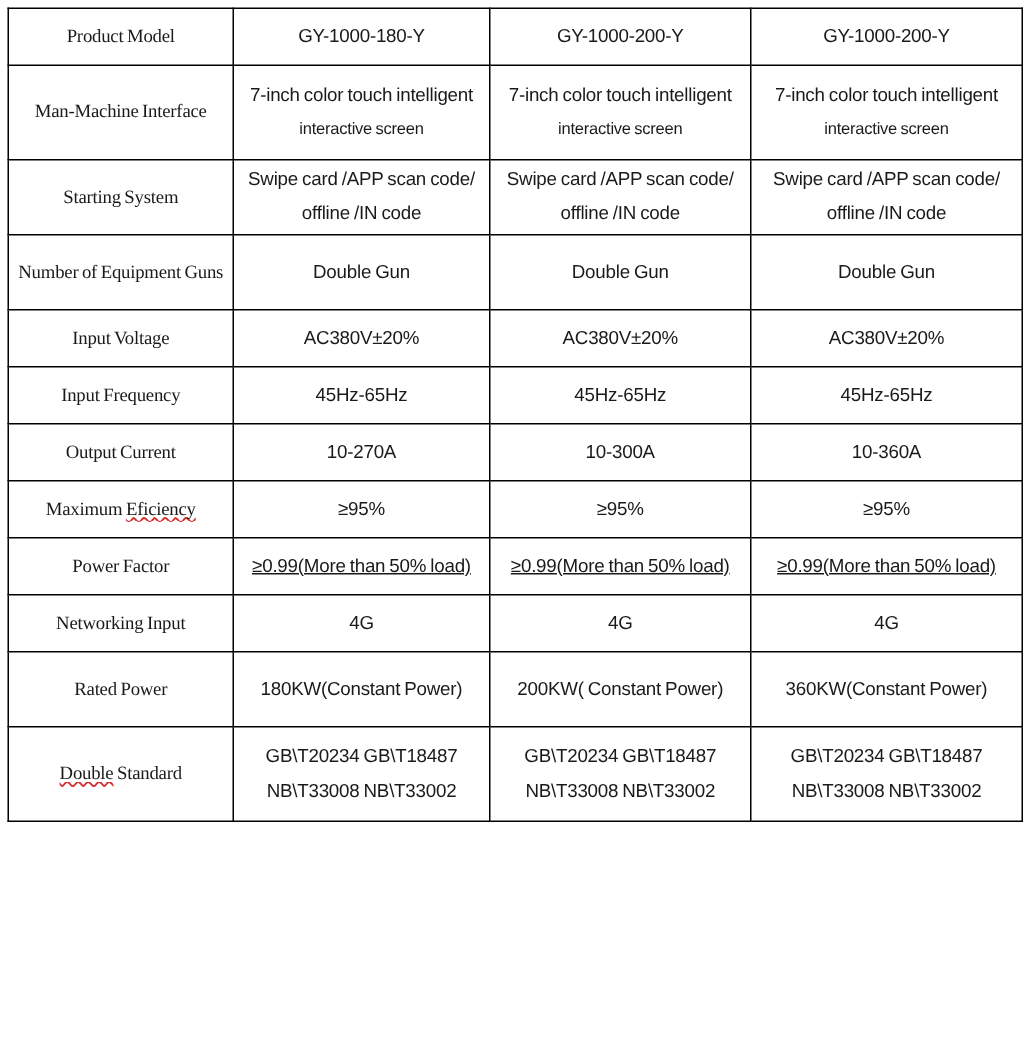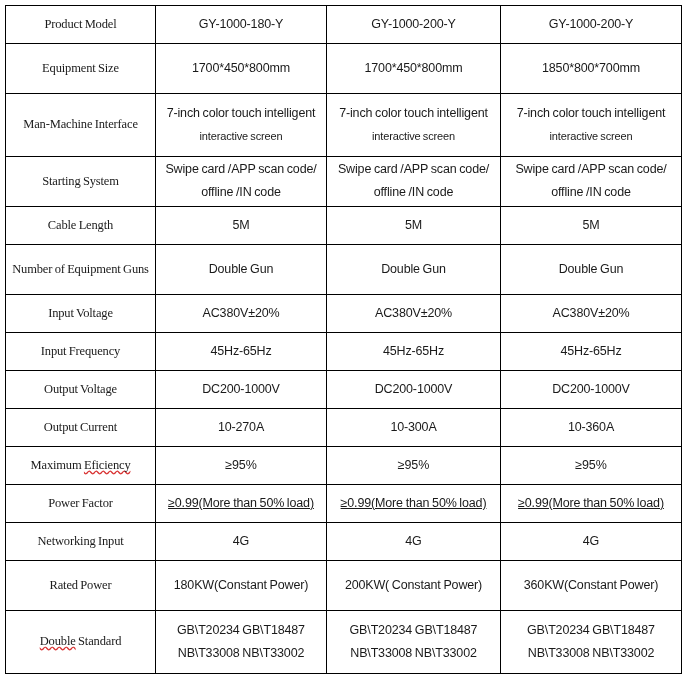--- a/index.html
+++ b/index.html
@@ -93,26 +93,20 @@
     </colgroup>
     <tbody>
 
       <tr class="r-std">
         <td class="label-cell">Product Model</td>
         <td>GY-1000-180-Y</td>
         <td>GY-1000-200-Y</td>
         <td>GY-1000-200-Y</td>
       </tr>
 
-      <tr class="r-tall">
-        <td class="label-cell">Equipment Size</td>
-        <td>1700*450*800mm</td>
-        <td>1700*450*800mm</td>
-        <td>1850*800*700mm</td>
-      </tr>
 
       <tr class="r-mmi">
         <td class="label-cell">Man-Machine Interface</td>
         <td>
           <span class="mmi-line1">7-inch color touch intelligent</span>
           <span class="mmi-line2">interactive screen</span>
         </td>
         <td>
           <span class="mmi-line1">7-inch color touch intelligent</span>
           <span class="mmi-line2">interactive screen</span>
@@ -133,26 +127,20 @@
           <span class="stack-line">Swipe card /APP scan code/</span>
           <span class="stack-line">offline /IN code</span>
         </td>
         <td>
           <span class="stack-line">Swipe card /APP scan code/</span>
           <span class="stack-line">offline /IN code</span>
         </td>
       </tr>
 
 
-      <tr class="r-std">
-        <td class="label-cell">Cable Length</td>
-        <td>5M</td>
-        <td>5M</td>
-        <td>5M</td>
-      </tr>
 
       <tr class="r-tall">
         <td class="label-cell label-small">Number of Equipment Guns</td>
         <td>Double Gun</td>
         <td>Double Gun</td>
         <td>Double Gun</td>
       </tr>
 
       <tr class="r-std">
         <td class="label-cell">Input Voltage</td>
@@ -161,26 +149,20 @@
         <td>AC380V±20%</td>
       </tr>
 
       <tr class="r-std">
         <td class="label-cell">Input Frequency</td>
         <td>45Hz-65Hz</td>
         <td>45Hz-65Hz</td>
         <td>45Hz-65Hz</td>
       </tr>
 
-      <tr class="r-std">
-        <td class="label-cell">Output Voltage</td>
-        <td>DC200-1000V</td>
-        <td>DC200-1000V</td>
-        <td>DC200-1000V</td>
-      </tr>
 
       <tr class="r-std">
         <td class="label-cell">Output Current</td>
         <td>10-270A</td>
         <td>10-300A</td>
         <td>10-360A</td>
       </tr>
 
       <tr class="r-std">
         <td class="label-cell">

